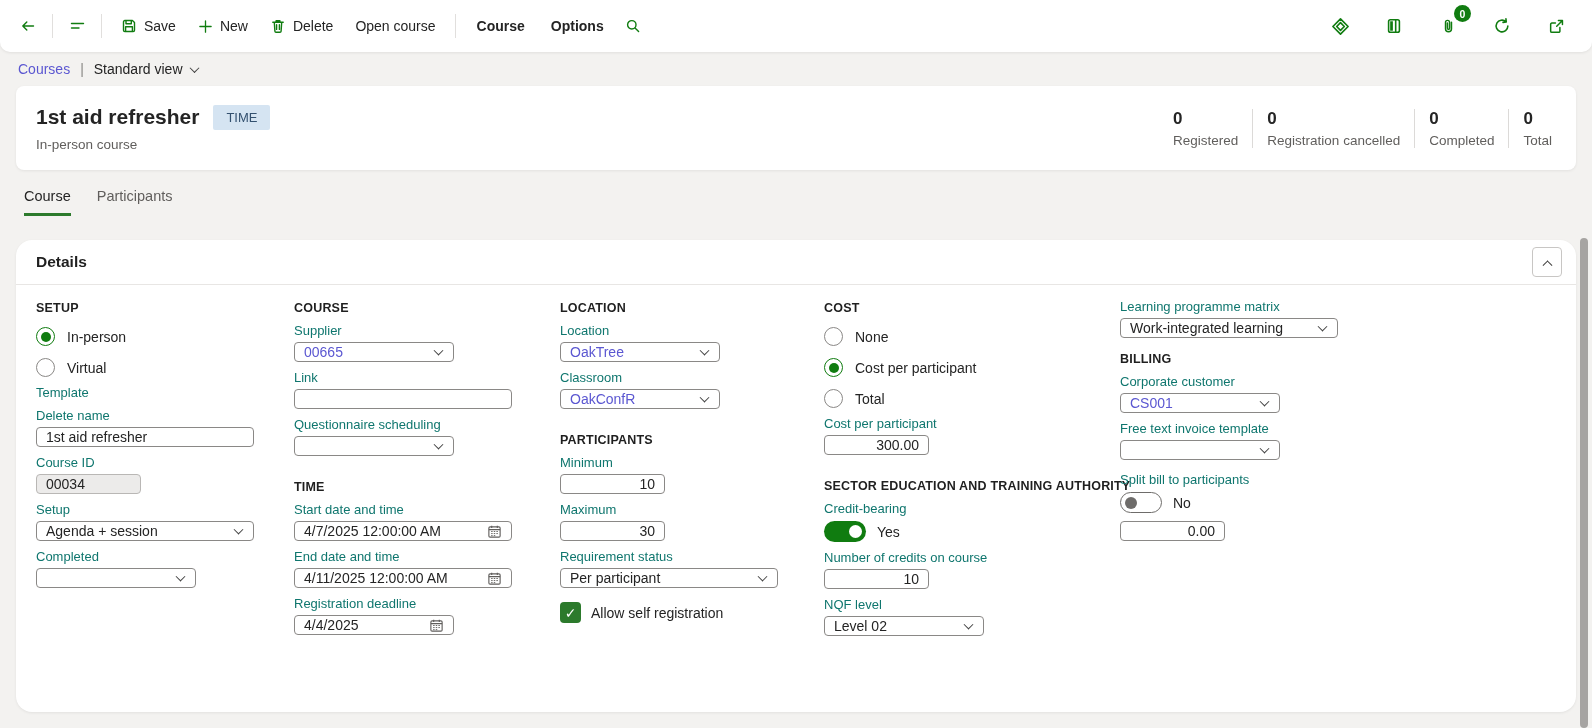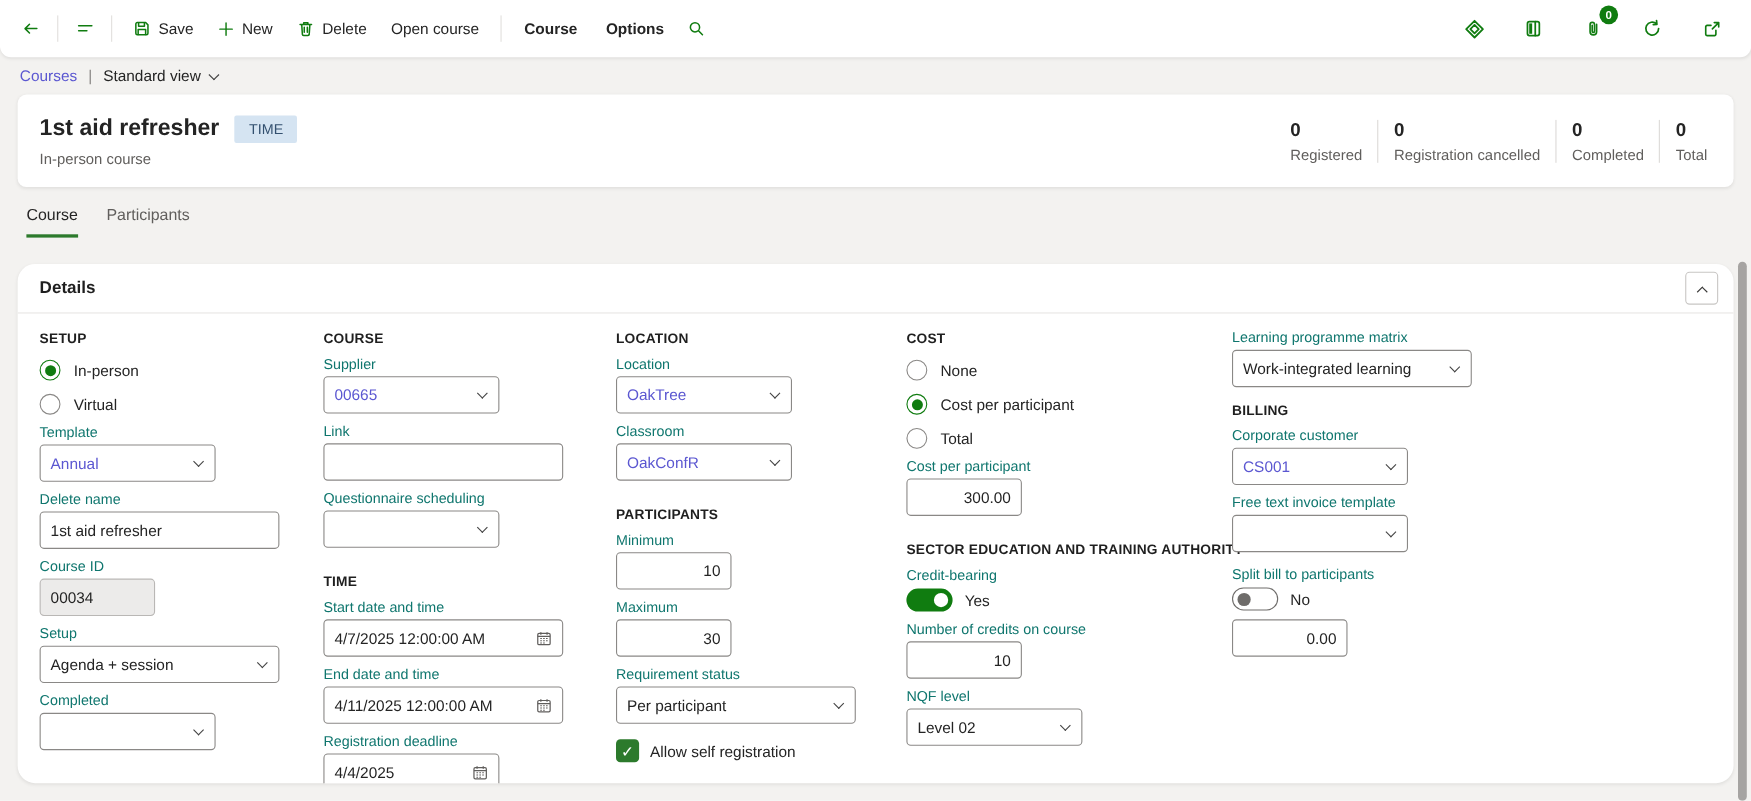--- a/index.html
+++ b/index.html
@@ -61,21 +61,21 @@
   .details-head { height:45px; display:flex; align-items:center; justify-content:space-between; padding:0 14px 0 20px; border-bottom:1px solid #E8E6E4; }
   .details-title { font-size:15.5px; font-weight:700; color:#1F1F1F; }
   .collapse-btn { width:30px; height:30px; border:1px solid #C8C6C4; border-radius:4px; background:#fff; display:flex; align-items:center; justify-content:center; cursor:pointer; }
   .chev.up { transform:rotate(-135deg) translate(-2px,-2px); border-color:#3B3A39; }
   .form { display:grid; grid-template-columns:258px 266px 264px 296px 1fr; padding:0 20px; }
   .sec-h { font-size:12.5px; font-weight:700; color:#1F1F1F; margin-top:16px; white-space:nowrap; letter-spacing:.2px; }
   .sec-h.later { margin-top:24px; }
   .field { margin-top:8px; }
   .field > label, .std-label { display:block; font-size:13px; color:#0f766e; margin-bottom:4px; white-space:nowrap; }
   .inp {
-    height:34px; border:1px solid #8A8886; border-radius:4px; background:#fff;
+    height:20px; border:1px solid #8A8886; border-radius:4px; background:#fff;
     display:flex; align-items:center; padding:0 9px; font-size:14px; color:#242424; cursor:text;
   }
   .inp.num { justify-content:flex-end; }
   .inp.disabled { background:#ECEBEA; border-color:#B9B7B5; cursor:default; }
   .dd { position:relative; padding-right:28px; cursor:pointer; }
   .dd::after { content:""; position:absolute; right:11px; top:50%; width:6px; height:6px;
     border-right:1.4px solid #424242; border-bottom:1.4px solid #424242; transform:translateY(-70%) rotate(45deg); }
   .date { justify-content:space-between; cursor:pointer; }
   .link-val { color:#5B57D1; }
   .w-s { width:105px; } .w-m { width:160px; } .w-l { width:218px; }
@@ -239,23 +239,20 @@
       <div class="radio-row">
         <span class="radio sel"></span>
         <span class="radio-label">In-person</span>
       </div>
       <div class="radio-row">
         <span class="radio"></span>
         <span class="radio-label">Virtual</span>
       </div>
       <div class="field">
         <label>Template</label>
-        <div class="inp dd w-m">
-          <span class="link-val">Annual</span>
-        </div>
       </div>
       <div class="field">
         <label>Delete name</label>
         <div class="inp w-l">
           <span>1st aid refresher</span>
         </div>
       </div>
       <div class="field">
         <label>Course ID</label>
         <div class="inp disabled w-s">

